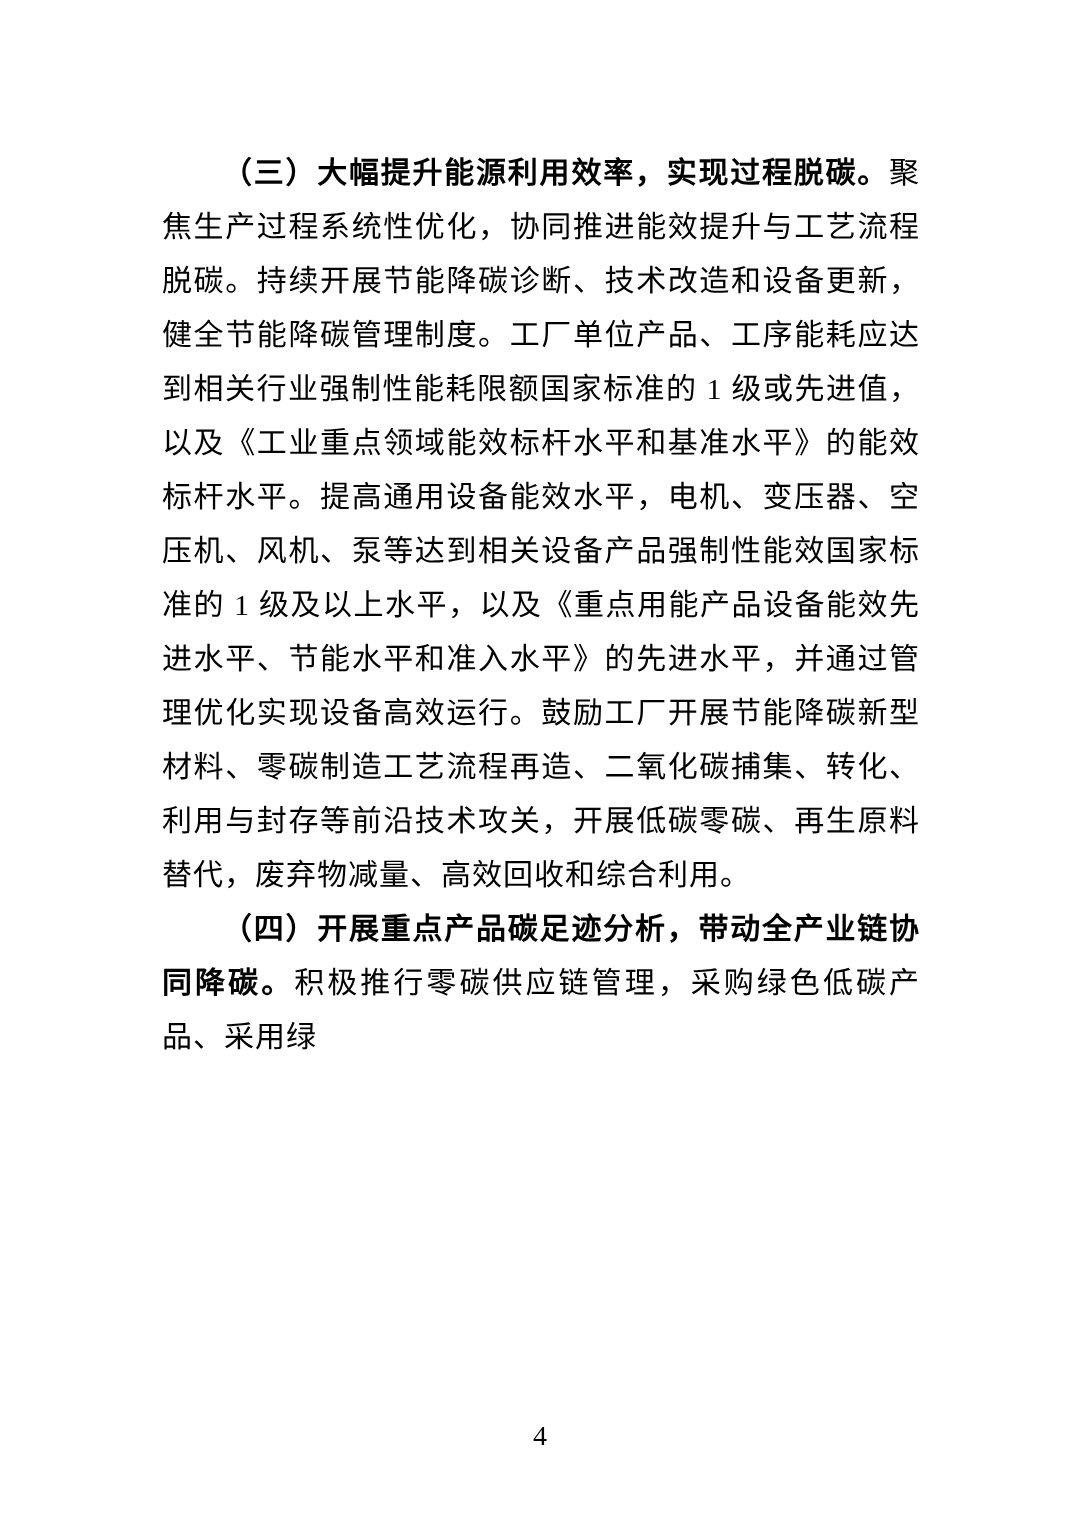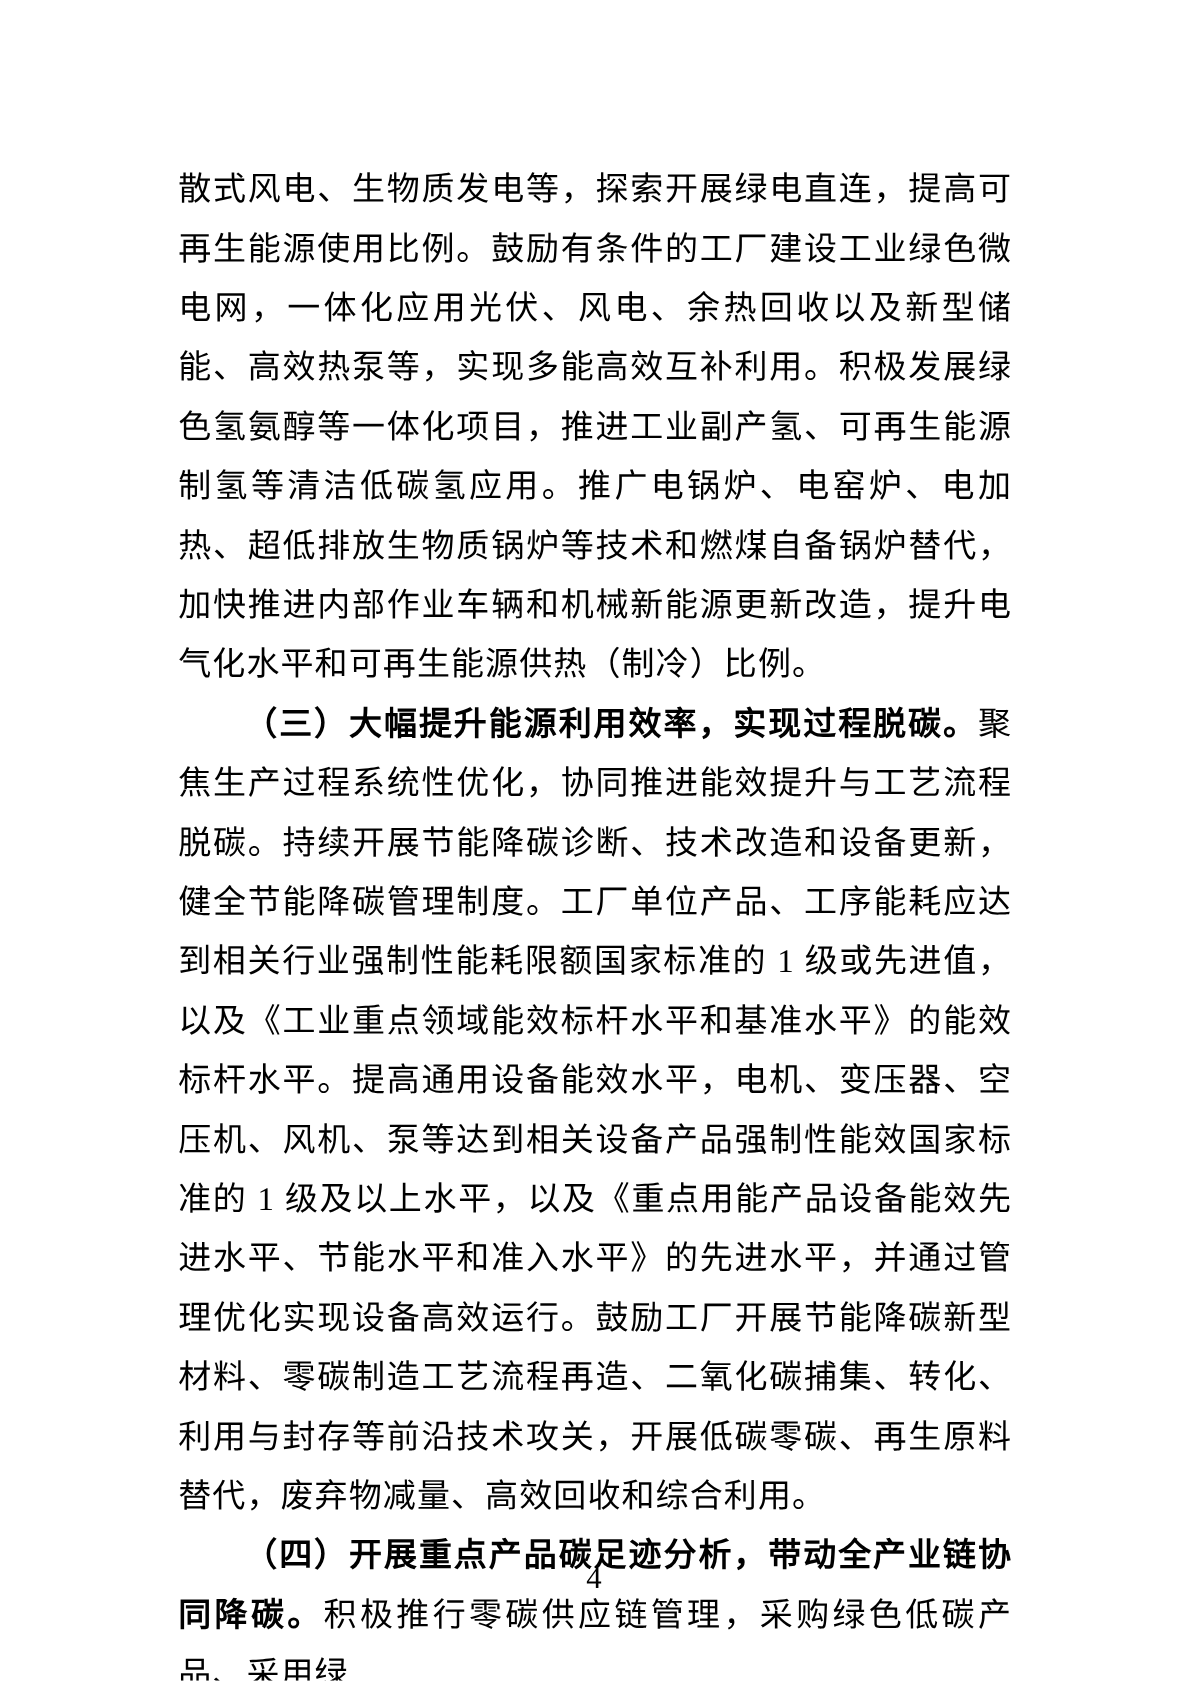--- a/index.html
+++ b/index.html
@@ -53,21 +53,20 @@
     color: #000000;
   }
 </style>
 </head>
 <body>
 
 <div class="page">
 
   <div class="text-block">
 
-    <p class="doc-para"><span class="para-text">散式风电、生物质发电等，探索开展绿电直连，提高可再生能源使用比例。鼓励有条件的工厂建设工业绿色微电网，一体化应用光伏、风电、余热回收以及新型储能、高效热泵等，实现多能高效互补利用。积极发展绿色氢氨醇等一体化项目，推进工业副产氢、可再生能源制氢等清洁低碳氢应用。推广电锅炉、电窑炉、电加热、超低排放生物质锅炉等技术和燃煤自备锅炉替代，加快推进内部作业车辆和机械新能源更新改造，提升电气化水平和可再生能源供热（制冷）比例。</span></p>
 
     <p class="doc-para indent"><span class="section-lead">（三）大幅提升能源利用效率，实现过程脱碳。</span><span class="para-text">聚焦生产过程系统性优化，协同推进能效提升与工艺流程脱碳。持续开展节能降碳诊断、技术改造和设备更新，健全节能降碳管理制度。工厂单位产品、工序能耗应达到相关行业强制性能耗限额国家标准的 1 级或先进值，以及《工业重点领域能效标杆水平和基准水平》的能效标杆水平。提高通用设备能效水平，电机、变压器、空压机、风机、泵等达到相关设备产品强制性能效国家标准的 1 级及以上水平，以及《重点用能产品设备能效先进水平、节能水平和准入水平》的先进水平，并通过管理优化实现设备高效运行。鼓励工厂开展节能降碳新型材料、零碳制造工艺流程再造、二氧化碳捕集、转化、利用与封存等前沿技术攻关，开展低碳零碳、再生原料替代，废弃物减量、高效回收和综合利用。</span></p>
 
     <p class="doc-para indent"><span class="section-lead">（四）开展重点产品碳足迹分析，带动全产业链协同降碳。</span><span class="para-text">积极推行零碳供应链管理，采购绿色低碳产品、采用绿</span></p>
 
   </div>
 
   <div class="page-footer">
     <span class="page-number">4</span>
   </div>

